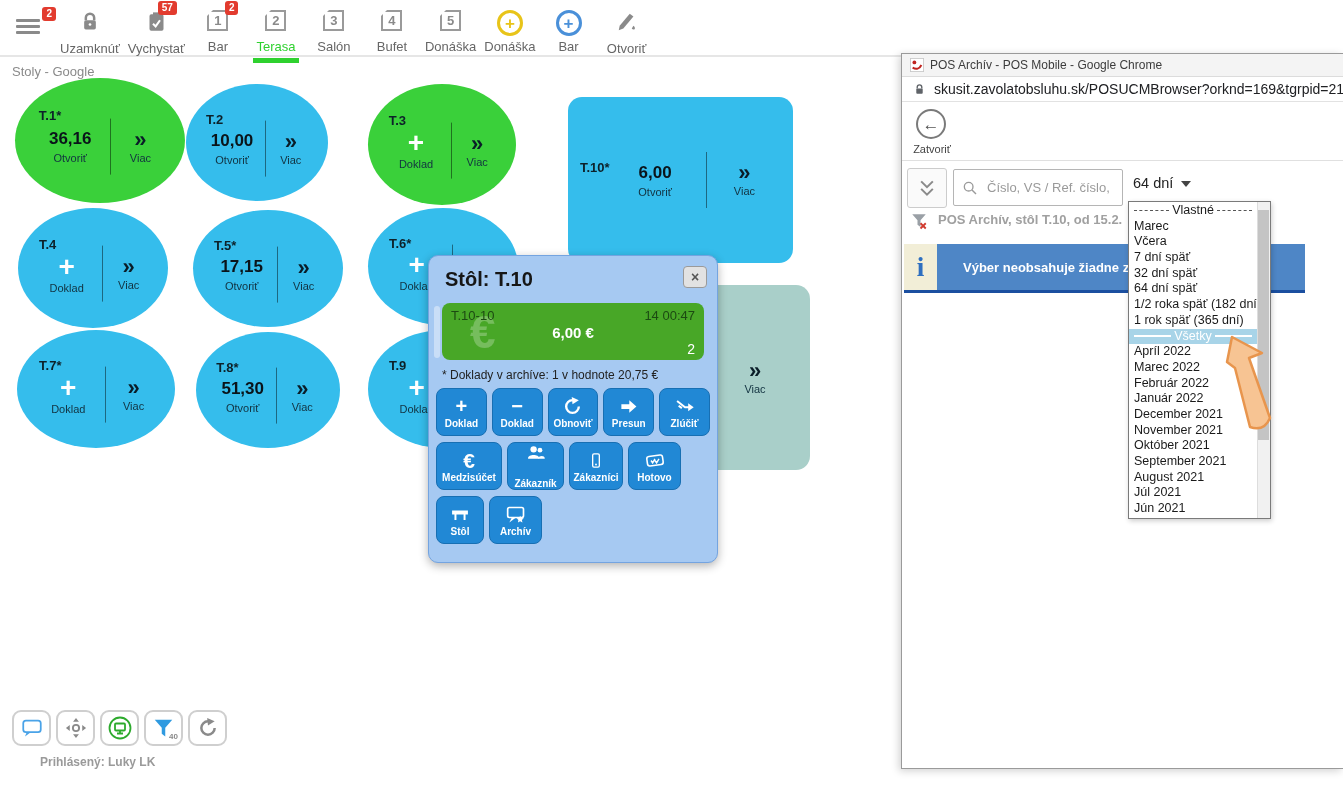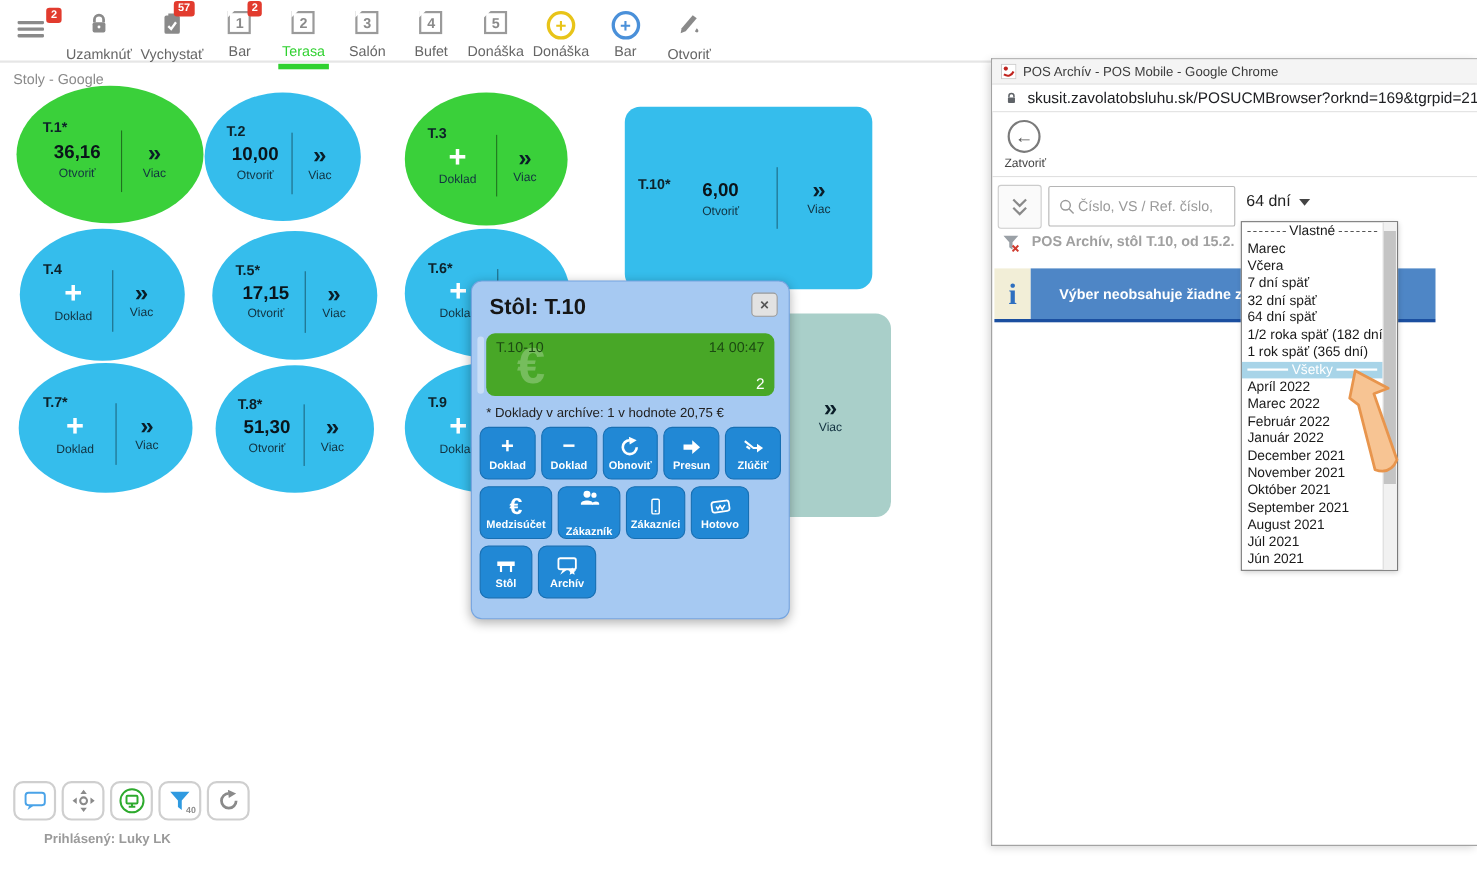--- a/index.html
+++ b/index.html
@@ -78,21 +78,21 @@
   #cw-titlebar{height:23px;background:#f4f4f4;border-bottom:1px solid #dcdcdc;display:flex;align-items:center;padding-left:8px;}
   #cw-title{font-size:12px;color:#3c3c3c;margin-left:6px;white-space:nowrap;}
   #cw-urlbar{height:25px;background:#fff;border-bottom:1px solid #e2e2e2;display:flex;align-items:center;padding-left:12px;overflow:hidden;}
   #cw-url{font-size:14px;color:#202124;margin-left:9px;white-space:nowrap;}
   #cw-toolbar{height:59px;border-bottom:1px solid #e0e0e0;position:relative;}
   #back-btn{position:absolute;left:14px;top:7px;width:30px;height:30px;border:2px solid #7a7a7a;border-radius:50%;color:#555;font-size:17px;text-align:center;line-height:27px;cursor:pointer;}
   #back-label{position:absolute;left:8px;top:41px;width:44px;text-align:center;font-size:11px;color:#444;}
   #search-row{position:relative;height:55px;}
   #chev-btn{position:absolute;left:5px;top:7px;width:40px;height:40px;background:#fafafa;border:1px solid #ccc;border-radius:3px;color:#8a8a8a;display:flex;align-items:center;justify-content:center;cursor:pointer;}
   #search-box{position:absolute;left:51px;top:8px;width:170px;height:37px;border:1px solid #b5b5b5;border-radius:2px;display:flex;align-items:center;padding:0 8px;background:#fff;}
-  #search-input{border:none;outline:none;flex:1;font-size:13px;color:#701a75;min-width:0;}
+  #search-input{border:none;outline:none;flex:1;font-size:13px;color:#701a75;margin-left:7px;min-width:0;}
   #search-input::placeholder{color:#9a9a9a;}
   #period-select{position:absolute;left:231px;top:14px;font-size:14.5px;color:#222;cursor:pointer;display:flex;align-items:center;}
   #period-caret{width:0;height:0;border-left:5px solid transparent;border-right:5px solid transparent;border-top:6px solid #444;margin-left:8px;margin-top:2px;}
   #archive-row{position:absolute;left:0;top:158px;height:30px;display:flex;align-items:flex-start;padding-left:8px;}
   #archive-title{font-size:13px;font-weight:bold;color:#a0a0a0;margin-left:10px;white-space:nowrap;}
   #info-wrap{position:absolute;left:2px;top:190px;width:401px;border-bottom:3px solid #1b4fa0;display:flex;}
   #info-icon-box{width:33px;height:46px;background:#f2eed7;display:flex;align-items:center;justify-content:center;}
   #info-i{font-family:"Liberation Serif",serif;font-weight:bold;font-size:27px;color:#2e6fc0;}
   #info-bar{flex:1;height:46px;background:#4e86c6;display:flex;align-items:center;overflow:hidden;}
   #info-message{color:#fff;font-weight:bold;font-size:13px;margin-left:26px;white-space:nowrap;}
@@ -302,20 +302,21 @@
     </div>
 
   <div id="dialog">
     <div id="dialog-title">Stôl: T.10</div>
     <div id="dialog-close">×</div>
     <div id="dialog-scroll"></div>
     <div id="receipt">
       <span class="euro-mark">€</span>
       <span id="receipt-code">T.10-10</span>
       <span id="receipt-time">14 00:47</span>
+      <span id="receipt-amount">6,00 €</span>
       <span id="receipt-count">2</span>
     </div>
     <div id="dialog-note">* Doklady v archíve: 1 v hodnote 20,75 €</div>
     <div id="dialog-buttons">
         <div class="btn-row r1">
           <div class="dbtn">
             <span class="dic">
               <span style="font-size:20px;font-weight:bold;">+</span>
             </span>
             <span class="dlabel">Doklad</span>

